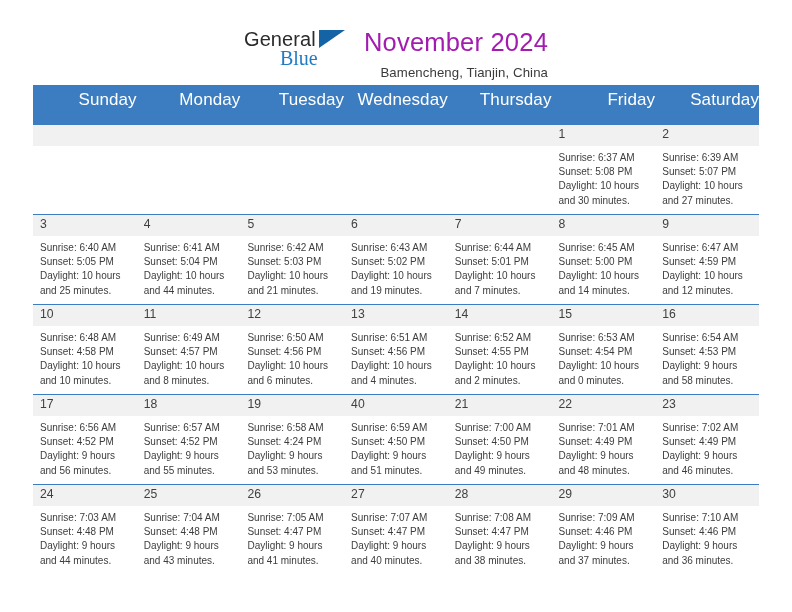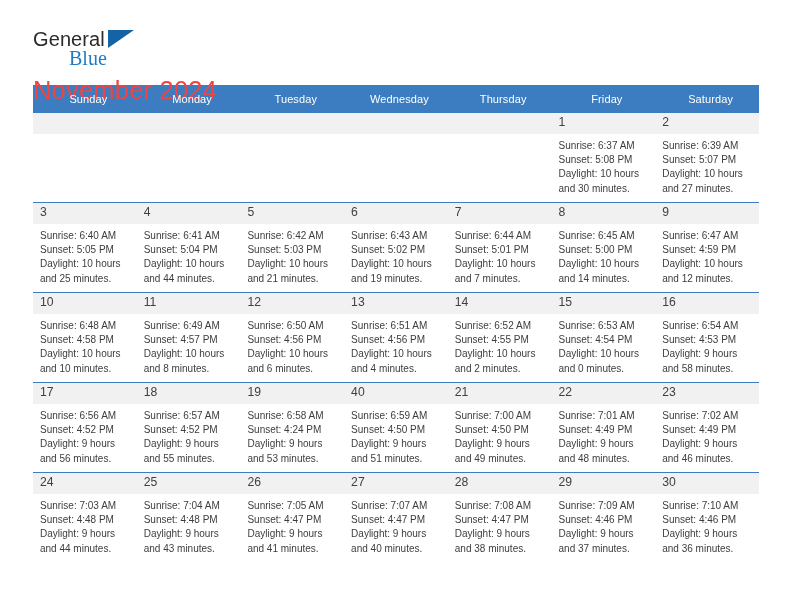--- a/index.html
+++ b/index.html
@@ -19,25 +19,24 @@
     width: 792px;
     height: 612px;
     box-sizing: border-box;
     padding: 0 33px;
   }
 
   
   .header {
     display: flex;
     align-items: flex-start;
-    justify-content: flex-start;
+    justify-content: center;
     padding-top: 28px;
     height: 72px;
     box-sizing: border-box;
-    flex-direction: column;
   }
   .brand {
     position: relative;
     width: 120px;
     height: 48px;
     flex: none;
   }
   .brand-general {
     position: absolute;
     left: 0;
@@ -65,21 +64,21 @@
     border-bottom: 18px solid transparent;
   }
 
   .title-block {
     text-align: right;
     padding-top: 0px;
   }
   .cal-title {
     font-size: 25.5px;
     font-weight: normal;
-    color: #ef4444;
+    color: #a21caf;
     line-height: 1.12;
     letter-spacing: .2px;
   }
   .cal-subtitle {
     font-size: 13.2px;
     color: #3a3a3a;
     margin-top: 8px;
     letter-spacing: .1px;
   }
 
@@ -87,23 +86,23 @@
   .calendar {
     margin-top: 13px;
     width: 726px;
     border-collapse: collapse;
     table-layout: fixed;
   }
   .calendar th {
     background: #3b7dc0;
     color: #ffffff;
     font-weight: normal;
-    font-size: 11px;
-    text-align: center;
-    padding: 5px 0 5px 7px;
+    font-size: 17px;
+    text-align: right;
+    padding: 5px 0 15px 7px;
     height: 18px;
     letter-spacing: .1px;
   }
   .calendar td {
     vertical-align: top;
     padding: 0;
     height: 89px;
     border-top: 1px solid #3b7dc0;
     border-bottom: none;
     background: #ffffff;
@@ -140,20 +139,21 @@
   <div class="header">
 
     <div class="brand">
       <span class="brand-general">General</span>
       <span class="brand-flag"></span>
       <span class="brand-blue">Blue</span>
     </div>
 
     <div class="title-block">
       <div class="cal-title">November 2024</div>
+      <div class="cal-subtitle">Bamencheng, Tianjin, China</div>
     </div>
 
   </div>
 
   <table class="calendar">
     <thead>
       <tr>
         <th>Sunday</th>
         <th>Monday</th>
         <th>Tuesday</th>

